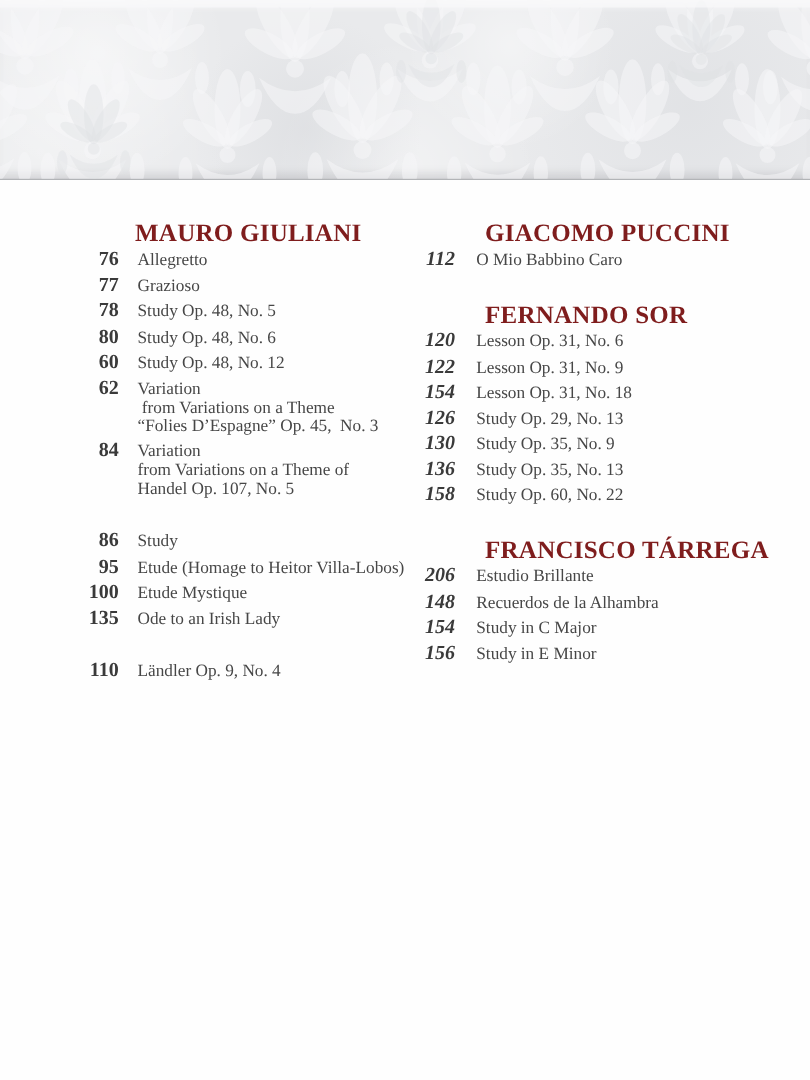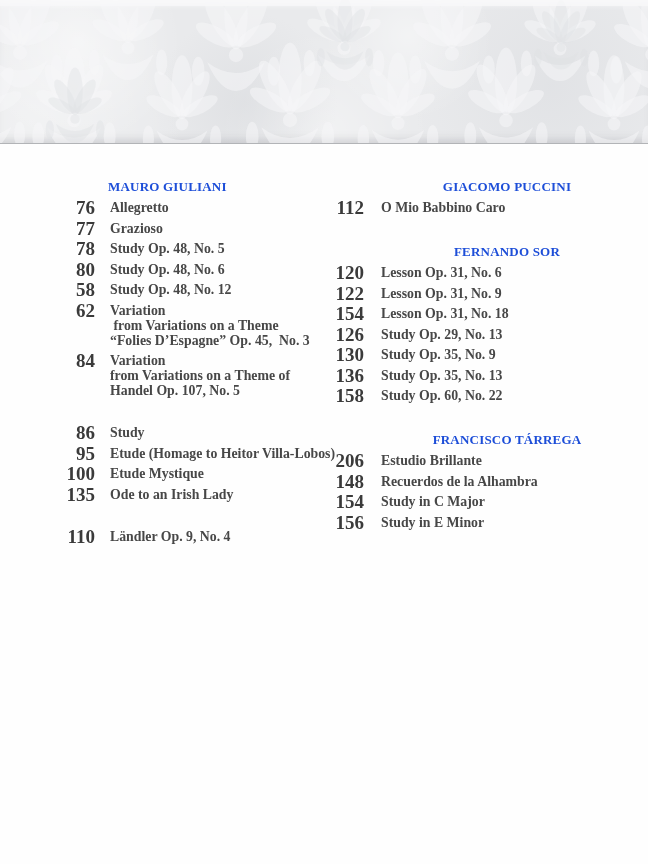--- a/index.html
+++ b/index.html
@@ -29,32 +29,32 @@
       inset 0 -8px 7px -4px rgba(148,150,155,.30);
   }
   .band svg{position:absolute;top:0;left:0;display:block;}
   
   .columns{position:absolute;top:177px;left:0;width:648px;}
   .col{position:absolute;top:0;}
   .col-left{left:57px;width:305px;}
   .col-right{left:326px;width:300px;}
   .section + .section{margin-top:27px;}
   .composer{
-    font-size:13px;line-height:20px;font-weight:bold;letter-spacing:.2px;
-    color:#1d4ed8;margin:0 0 3px 51px;
-  }
-  .col-right .composer{margin-left:62px;text-align:center;}
+    font-size:20px;line-height:20px;font-weight:bold;letter-spacing:.2px;
+    color:#7f1d1d;margin:0 0 3px 51px;
+  }
+  .col-right .composer{margin-left:62px;}
   .entry{display:flex;margin-bottom:5.5px;}
   .num{
     flex:none;width:38px;text-align:right;
-    font-weight:bold;font-size:19px;line-height:15px;color:#3a3a3a;
+    font-weight:bold;font-size:16px;line-height:15px;color:#3a3a3a;
   }
   .col-left  .num{margin-right:15px;}
-  .col-right .num{margin-right:17px;}
-  .lines{font-size:13.8px;line-height:15px;color:#474747;font-weight:bold;}
+  .col-right .num{margin-right:17px;font-style:italic;}
+  .lines{font-size:13.8px;line-height:15px;color:#474747;}
   .line{white-space:pre-wrap;}
 </style>
 </head>
 <body>
 
 <div class="page">
 
   <div class="band">
     <svg width="648" height="143" viewBox="0 0 648 143" aria-hidden="true">
       <defs>
@@ -125,21 +125,21 @@
               <div class="line">Study Op. 48, No. 5</div>
             </div>
           </div>
           <div class="entry">
             <span class="num">80</span>
             <div class="lines">
               <div class="line">Study Op. 48, No. 6</div>
             </div>
           </div>
           <div class="entry">
-            <span class="num">58</span>
+            <span class="num">60</span>
             <div class="lines">
               <div class="line">Study Op. 48, No. 12</div>
             </div>
           </div>
           <div class="entry">
             <span class="num">62</span>
             <div class="lines">
               <div class="line">Variation</div>
               <div class="line"> from Variations on a Theme</div>
               <div class="line">“Folies D’Espagne” Op. 45,  No. 3</div>

